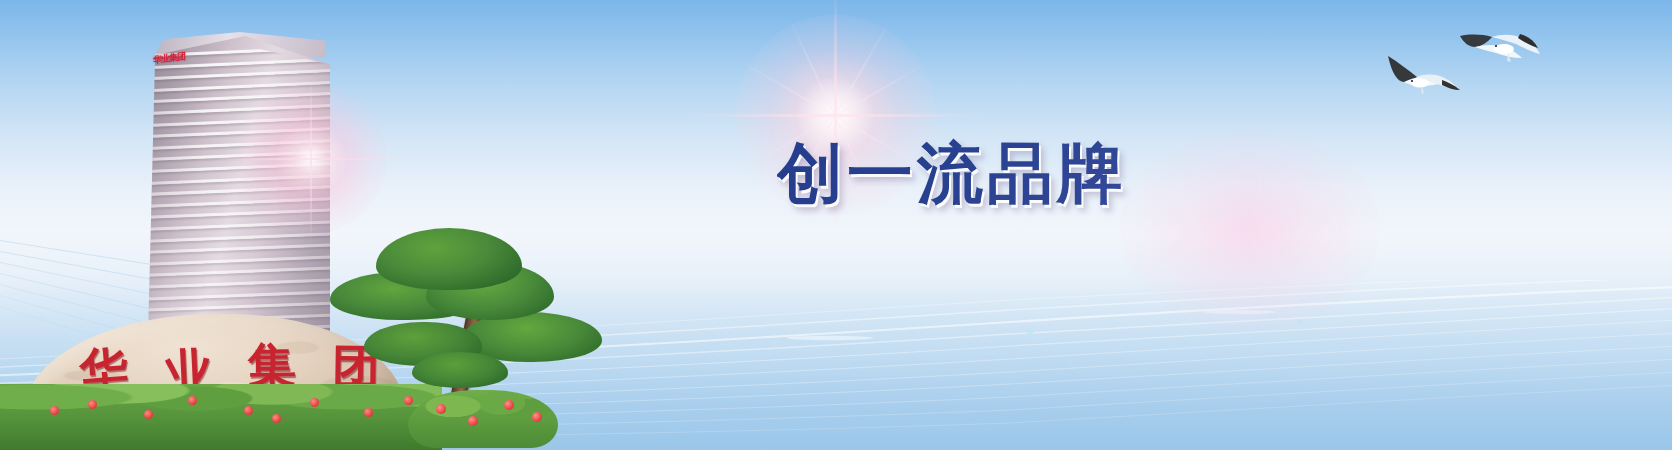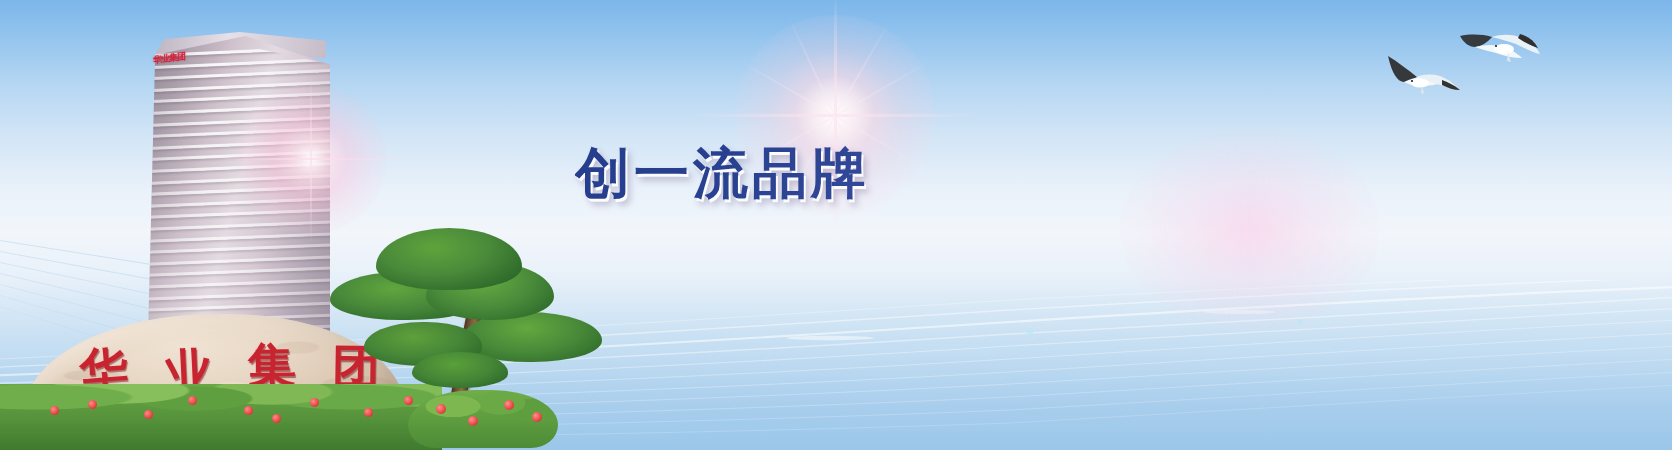--- a/index.html
+++ b/index.html
@@ -153,21 +153,21 @@
     background:radial-gradient(circle at 35% 35%,#ff908b,#df3b3b 70%,#b42626);}
 
   
   .gull{position:absolute;z-index:10;}
 
   
   .slogan{
     position:absolute;left:575px;top:128px;width:800px;height:92px;z-index:12;
     display:flex;align-items:center;white-space:nowrap;
     font-family:"DejaVu Sans","Liberation Sans",sans-serif;
-    font-size:55px;font-weight:bold;letter-spacing:4px;
+    font-size:66px;font-weight:bold;letter-spacing:4px;justify-content:center;
   }
   .slogan .part{
     background:linear-gradient(125deg,#27408f 0%,#2b4594 22%,#3d4fa0 38%,#5c4fa8 52%,#7d4fb2 66%,#a64fbe 80%,#cf56c4 92%,#e262c9 100%);
     -webkit-background-clip:text;background-clip:text;color:transparent;
     -webkit-text-fill-color:transparent;
     filter:drop-shadow(2px 3px 0 rgba(255,255,255,.92)) drop-shadow(3px 4px 3px rgba(120,110,150,.35));
   }
   .slogan .p1{
     background:linear-gradient(125deg,#253d8c 0%,#27408f 45%,#2d4594 75%,#36499a 100%);
     -webkit-background-clip:text;background-clip:text;

